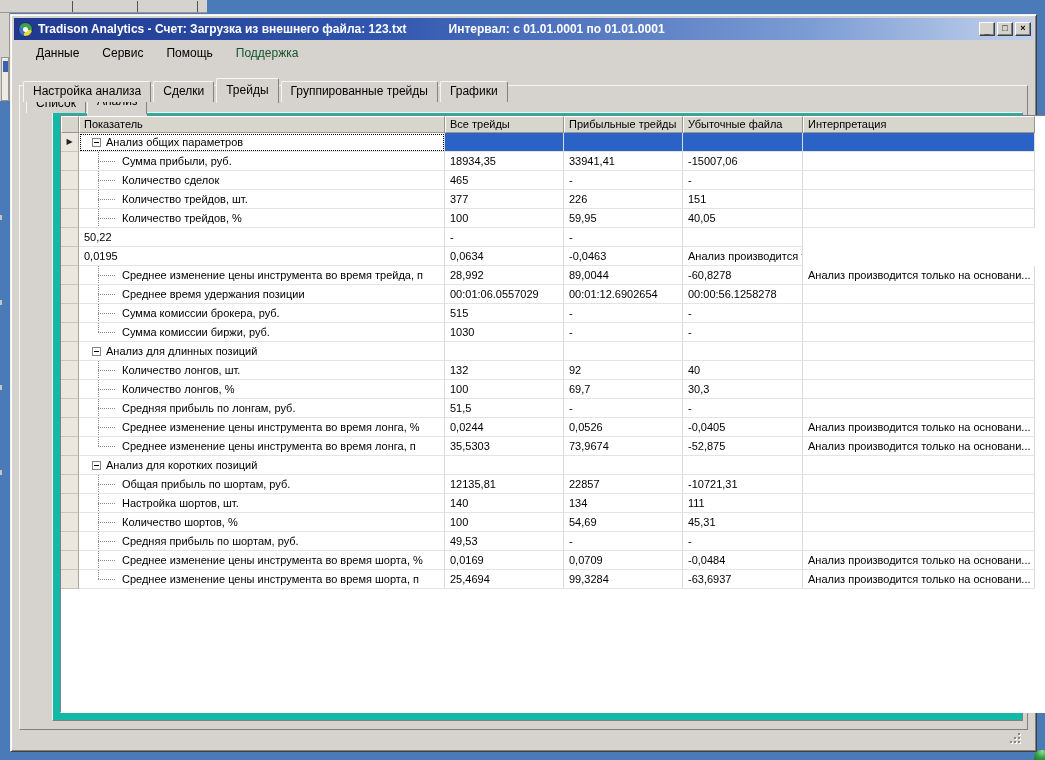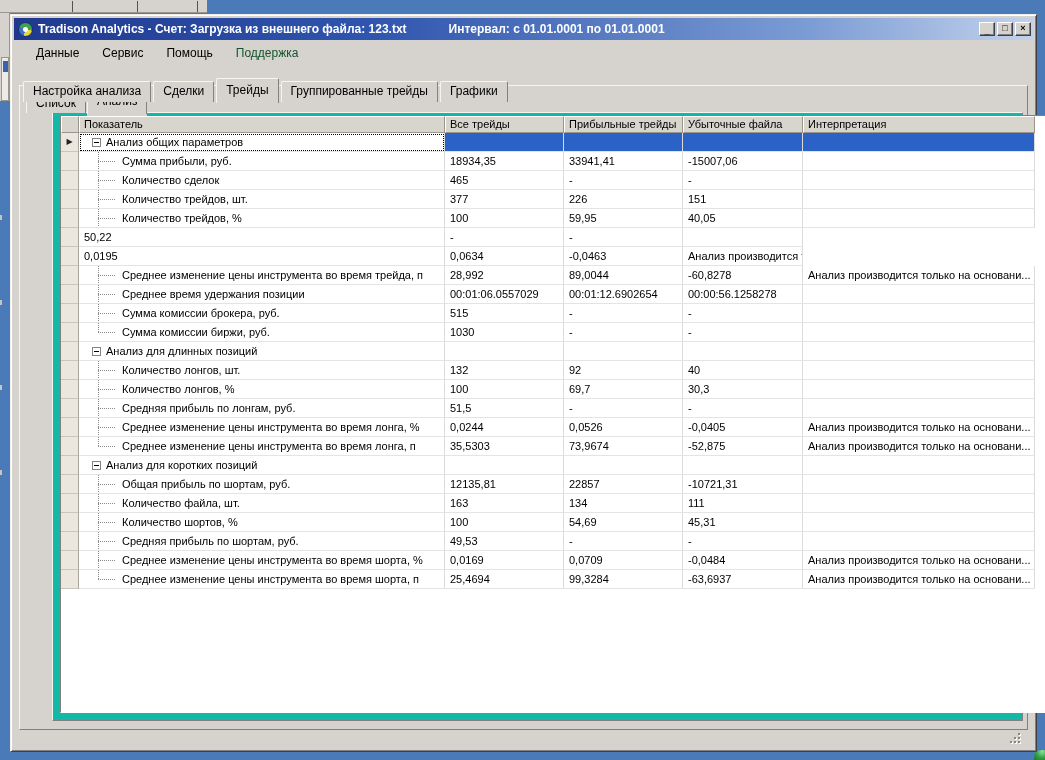--- a/index.html
+++ b/index.html
@@ -379,23 +379,23 @@
               <span class="cell val">12135,81</span>
               <span class="cell val">22857</span>
               <span class="cell val">-10721,31</span>
               <span class="cell val"></span>
               <span class="cell fill"></span>
             </div>
             <div class="grid-row item">
               <span class="cell sel"></span>
               <span class="cell name">
                 <span class="tree"></span>
-                <span class="lab">Количество файла, шт.</span>
-              </span>
-              <span class="cell val">163</span>
+                <span class="lab">Настройка шортов, шт.</span>
+              </span>
+              <span class="cell val">140</span>
               <span class="cell val">134</span>
               <span class="cell val">111</span>
               <span class="cell val"></span>
               <span class="cell fill"></span>
             </div>
             <div class="grid-row item">
               <span class="cell sel"></span>
               <span class="cell name">
                 <span class="tree"></span>
                 <span class="lab">Количество шортов, %</span>

